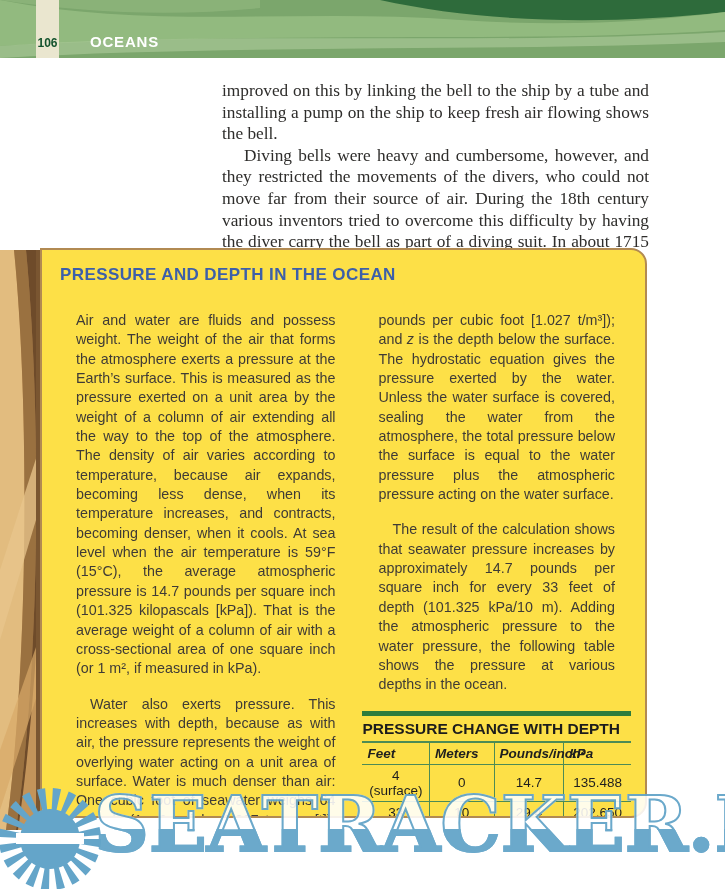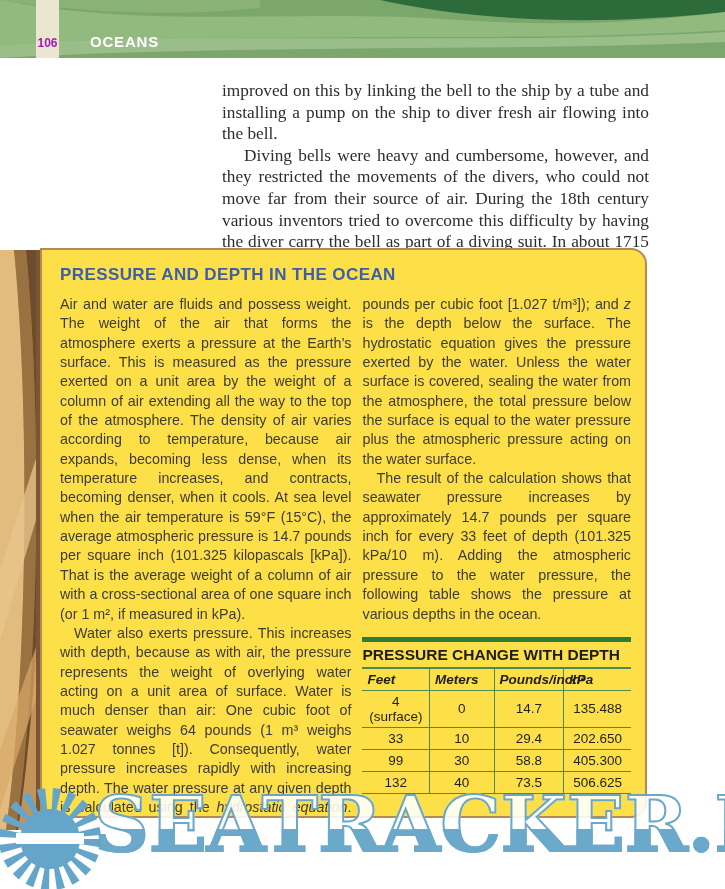--- a/index.html
+++ b/index.html
@@ -4,21 +4,21 @@
 <style>
   html,body{margin:0;padding:0;}
   .page{position:relative;width:725px;height:889px;background:#ffffff;overflow:hidden;
         font-family:"Liberation Sans",sans-serif;}
 
   
   .topbar{position:absolute;top:0;left:0;width:725px;height:58px;overflow:hidden;}
   .topbar svg{position:absolute;top:0;left:0;}
   .pagenum-strip{position:absolute;top:0;left:36px;width:23px;height:58px;
                  background:#EAE6CF;display:flex;align-items:flex-end;justify-content:center;}
-  .pagenum{font-size:12px;font-weight:bold;color:#a21caf;padding-bottom:8px;}
+  .pagenum{font-size:12px;font-weight:bold;color:#14532d;padding-bottom:8px;}
   .running-head{position:absolute;left:90px;top:33px;color:#ffffff;font-weight:bold;
                 font-size:15px;letter-spacing:0.8px;}
 
   
   .bodytext{position:absolute;top:80px;left:222px;width:427px;
             font-family:"Liberation Serif",serif;font-size:17.3px;line-height:21.6px;
             color:#2e2d2b;text-align:justify;}
   .bodytext p{margin:0;}
   .bodytext p.ind{text-indent:22px;}
 
@@ -27,21 +27,21 @@
 
   
   .feature-box{position:absolute;top:248px;left:40px;width:607px;height:570px;
                box-sizing:border-box;background:#fde047;border:2.5px solid #B28A52;
                border-radius:0 16px 16px 0;padding:13px 14px 10px 18px;overflow:hidden;}
   .box-title{margin:2px 0 10px 0;font-size:17px;font-weight:bold;color:#3D5FA9;
              letter-spacing:0.4px;}
   .cols{display:flex;gap:11px;}
   .col-left{width:292px;}
   .col-right{width:269px;}
-  .col p.box-p{margin:0;font-size:14.3px;line-height:19.35px;color:#3F3B36;
+  .col p.box-p{margin:16px;font-size:14.3px;line-height:19.35px;color:#3F3B36;
                text-align:justify;}
   .col p.box-p.ind{text-indent:14px;}
 
   
   .table-wrap{margin-top:13px;border-top:5px solid #2E7C3C;}
   .t-title{font-size:15.5px;font-weight:bold;color:#1c1c1c;
            padding:4px 0 3px 0;border-bottom:2px solid #4D8B55;}
   table.ptable{width:100%;border-collapse:collapse;color:#1f1f1f;table-layout:fixed;}
   table.ptable th,table.ptable td{padding:3px 5px;}
   tr.group th{font-size:14px;font-weight:bold;text-align:left;
@@ -78,21 +78,21 @@
       <path d="M0,46 C220,30 480,46 725,32 L725,42 C500,52 240,44 0,58 Z" fill="#A8C795" opacity="0.7"></path>
       <path d="M0,0 C90,14 180,16 260,8 L260,0 Z" fill="#8FB57C" opacity="0.8"></path>
     </svg>
     <div class="pagenum-strip">
       <span class="pagenum">106</span>
     </div>
     <div class="running-head">OCEANS</div>
   </header>
 
   <section class="bodytext">
-    <p>improved on this by linking the bell to the ship by a tube and installing a pump on the ship to diver fresh air flowing into the bell.</p>
+    <p>improved on this by linking the bell to the ship by a tube and installing a pump on the ship to keep fresh air flowing shows the bell.</p>
     <p class="ind">Diving bells were heavy and cumbersome, however, and they restricted the movements of the divers, who could not move far from their source of air. During the 18th century various inventors tried to overcome this difficulty by having the diver carry the bell as part of a diving suit. In about 1715 Pierre de Rémy, chevalier de Beauve, a</p>
   </section>
 
   <div class="deco-strip">
     <svg width="42" height="580" viewBox="0 0 42 580" preserveAspectRatio="none">
       <rect width="42" height="580" fill="#C3945A"></rect>
       <path d="M0,0 H14 C30,160 28,420 6,580 H0 Z" fill="#E2BC7F"></path>
       <path d="M14,0 H26 C42,170 40,410 16,580 H6 C28,420 30,160 14,0 Z" fill="#9A7140"></path>
       <path d="M26,0 H36 C48,180 44,400 18,580 H16 C40,410 42,170 26,0 Z" fill="#6E4B2A"></path>
       <path d="M0,320 L42,190 L42,250 L0,390 Z" fill="#E8C68C" opacity="0.75"></path>

